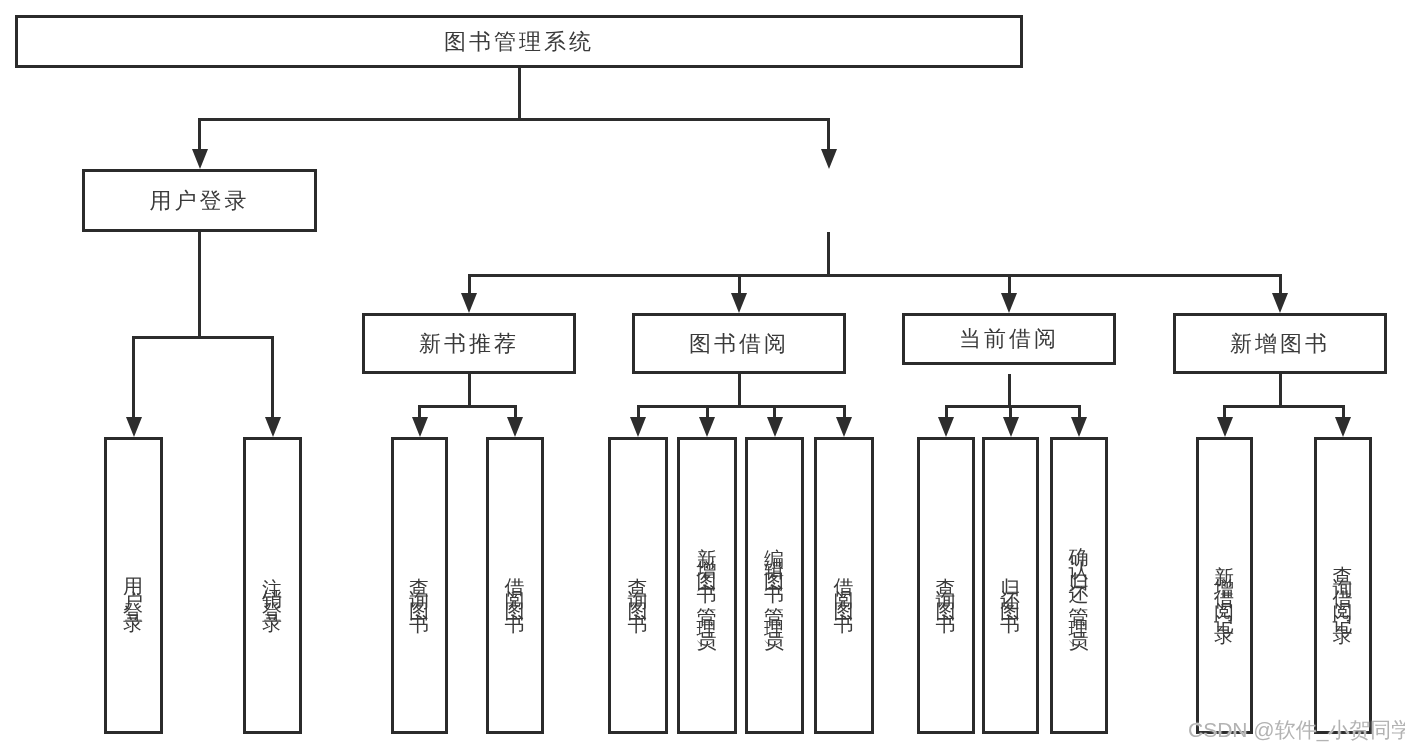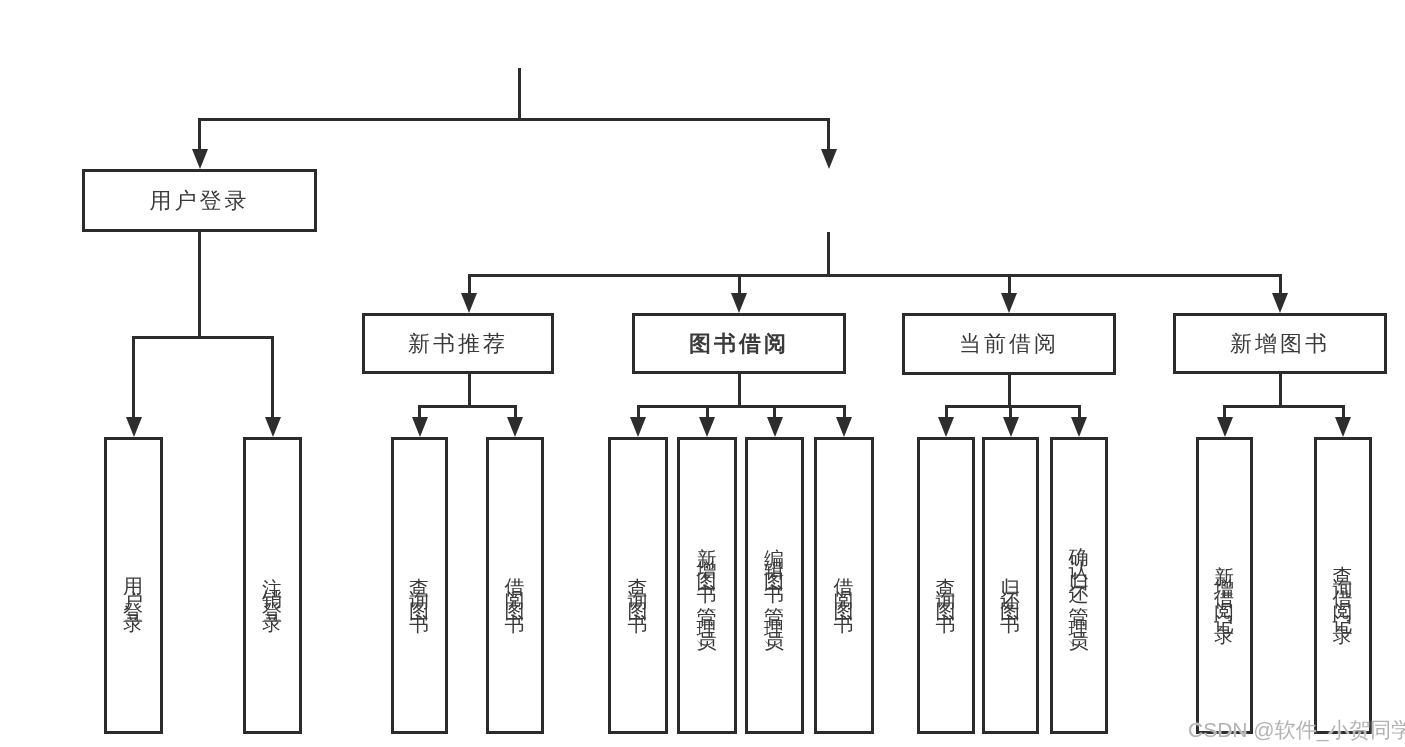--- a/index.html
+++ b/index.html
@@ -55,30 +55,33 @@
     white-space: nowrap;
     z-index: 5;
   }
 </style>
 </head>
 <body>
 
 <div id="stage">
 
   <div class="watermark">CSDN @软件_小贺同学</div>
+<div class="node" style="left: 15px; top: 15px; width: 1008px; height: 53px;">
+      <span class="lbl-h">图书管理系统</span>
+    </div>
     <div class="node" style="left: 82px; top: 169px; width: 235px; height: 63px;">
       <span class="lbl-h">用户登录</span>
     </div>
-    <div class="node" style="left: 362px; top: 313px; width: 192px; height: 61px;">
+    <div class="node" style="left: 362px; top: 313px; width: 214px; height: 61px;">
       <span class="lbl-h">新书推荐</span>
     </div>
-    <div class="node" style="left: 632px; top: 313px; width: 214px; height: 61px; font-weight: bold;">
+    <div class="node" style="left: 632px; top: 313px; width: 214px; height: 61px;">
       <span class="lbl-h">图书借阅</span>
     </div>
-    <div class="node" style="left: 902px; top: 313px; width: 214px; height: 62px;">
+    <div class="node" style="left: 902px; top: 313px; width: 214px; height: 52px;">
       <span class="lbl-h">当前借阅</span>
     </div>
     <div class="node" style="left: 1173px; top: 313px; width: 214px; height: 61px;">
       <span class="lbl-h">新增图书</span>
     </div>
     <div class="node" style="left: 104px; top: 437px; width: 59px; height: 297px;">
       <span class="lbl-v">用户登录</span>
     </div>
     <div class="node" style="left: 243px; top: 437px; width: 59px; height: 297px;">
       <span class="lbl-v">注销登录</span>

